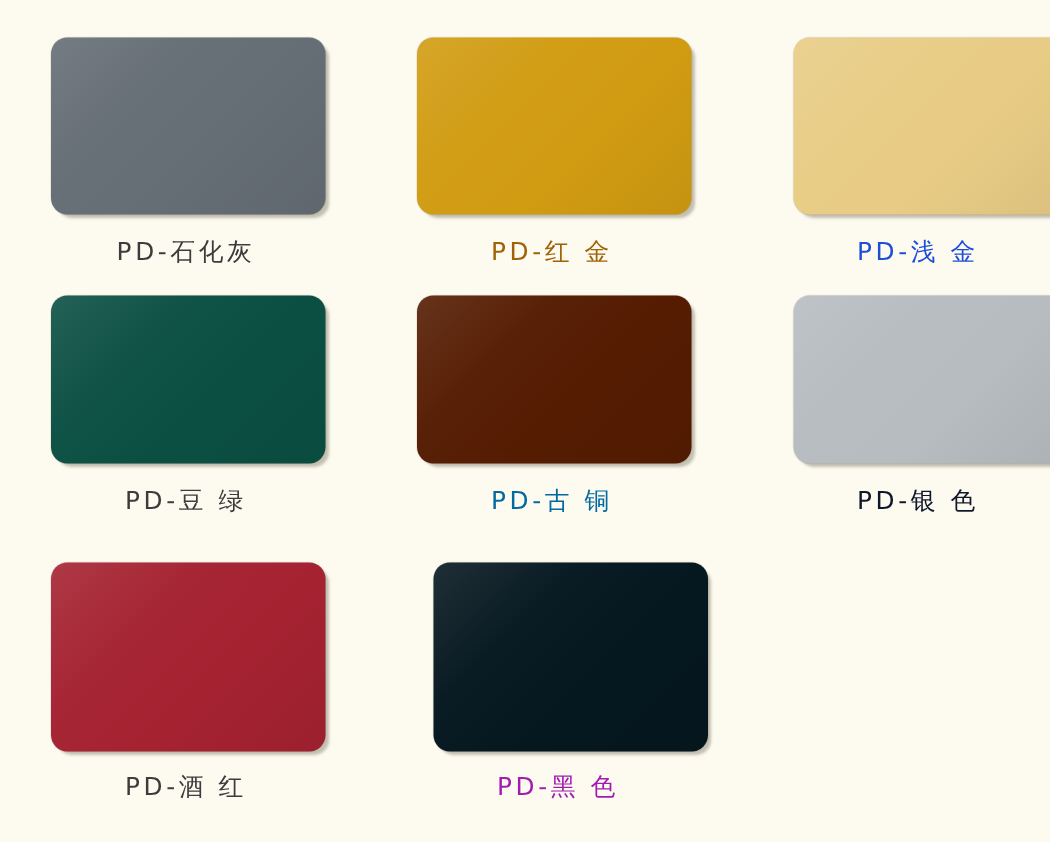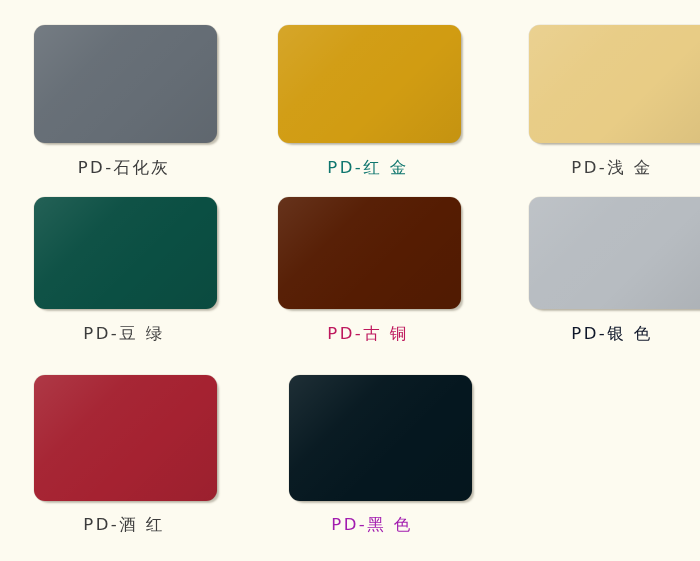--- a/index.html
+++ b/index.html
@@ -99,36 +99,36 @@
 <div id="swatch-board">
   <div class="swatch-grid">
 
     <div class="swatch-cell row-1 col-1">
       <div class="chip" style="background-color: rgb(101, 109, 117);"></div>
       <div class="chip-label" style="color: rgb(60, 60, 60);">PD-石化灰</div>
     </div>
 
     <div class="swatch-cell row-1 col-2">
       <div class="chip" style="background-color: rgb(209, 156, 18);"></div>
-      <div class="chip-label" style="color: #0f766e;">PD-红 金</div>
+      <div class="chip-label" style="color: #a16207;">PD-红 金</div>
     </div>
 
     <div class="swatch-cell row-1 col-3">
       <div class="chip" style="background-color: rgb(232, 204, 133);"></div>
-      <div class="chip-label" style="color: #404040;">PD-浅 金</div>
+      <div class="chip-label" style="color: #1d4ed8;">PD-浅 金</div>
     </div>
 
     <div class="swatch-cell row-2 col-1">
       <div class="chip" style="background-color: rgb(11, 79, 67);"></div>
       <div class="chip-label" style="color: rgb(60, 60, 60);">PD-豆 绿</div>
     </div>
 
     <div class="swatch-cell row-2 col-2">
       <div class="chip" style="background-color: rgb(85, 28, 2);"></div>
-      <div class="chip-label" style="color: #be185d;">PD-古 铜</div>
+      <div class="chip-label" style="color: #0369a1;">PD-古 铜</div>
     </div>
 
     <div class="swatch-cell row-2 col-3">
       <div class="chip" style="background-color: rgb(183, 188, 193);"></div>
       <div class="chip-label" style="color: #0f172a;">PD-银 色</div>
     </div>
 
     <div class="swatch-cell row-3 col-1">
       <div class="chip" style="background-color: rgb(165, 34, 49);"></div>
       <div class="chip-label" style="color: rgb(60, 60, 60);">PD-酒 红</div>

